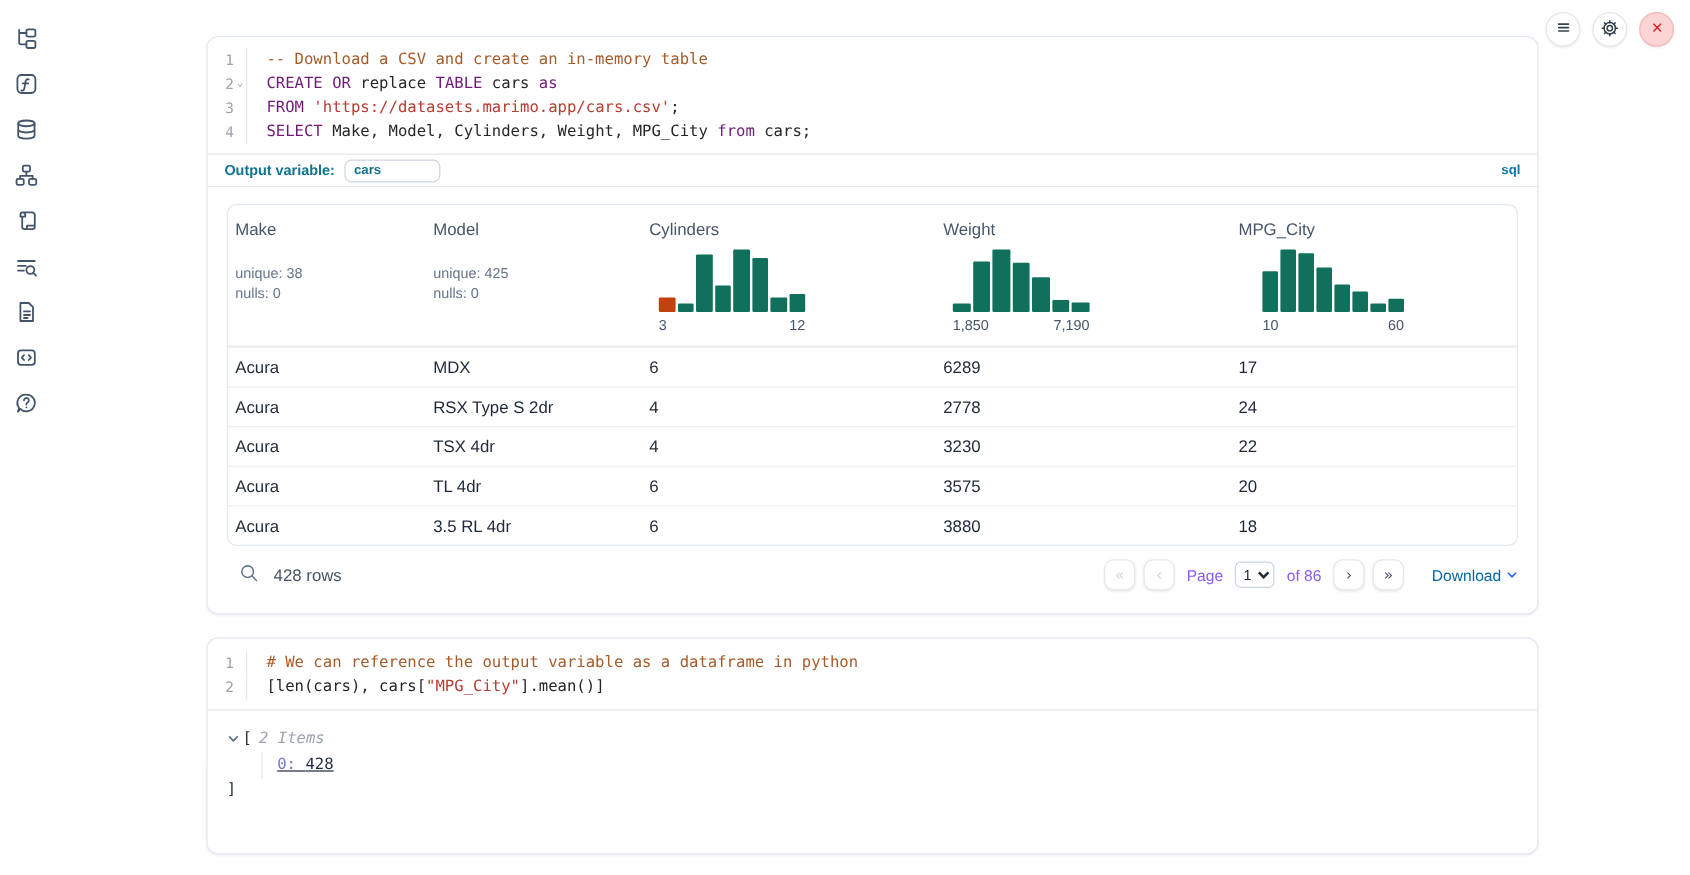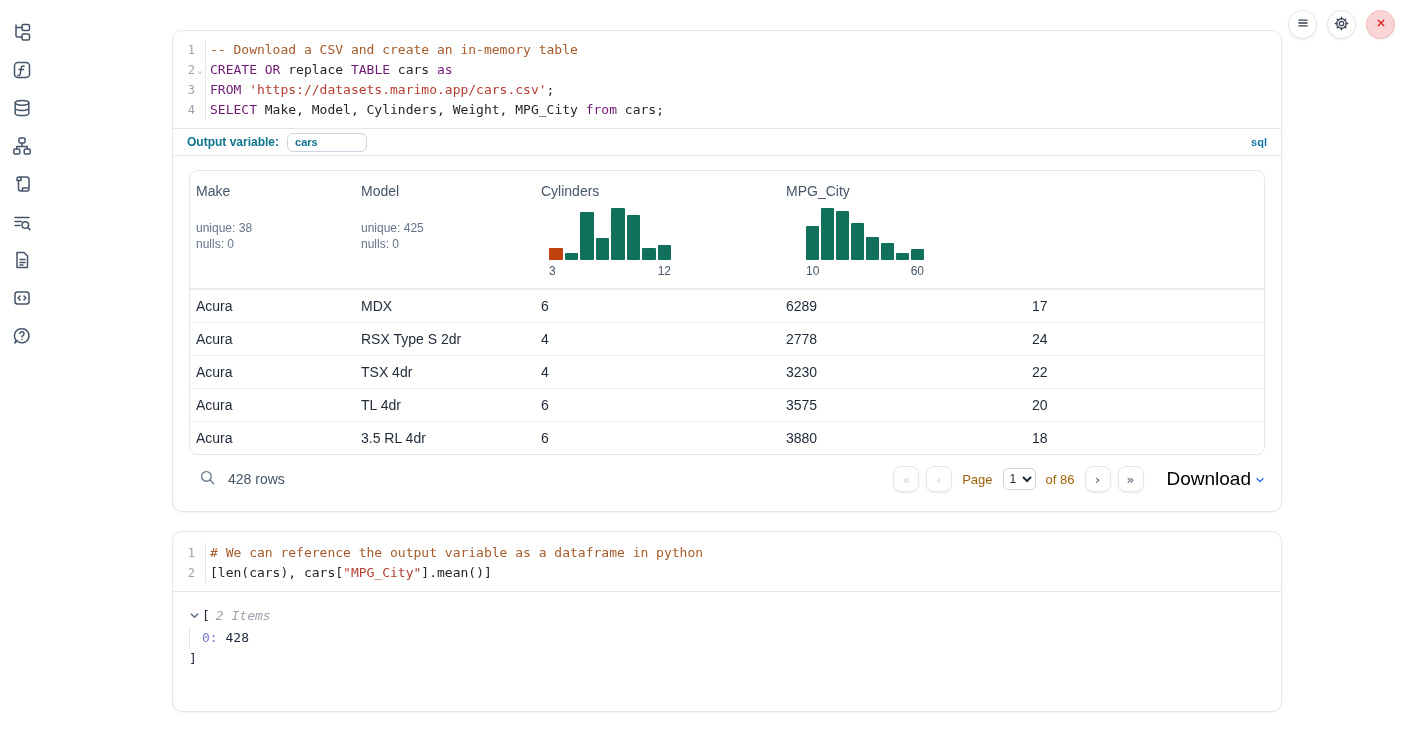--- a/index.html
+++ b/index.html
@@ -20,21 +20,21 @@
 
   
   .cell { position:absolute; left:172px; width:1110px; border:1px solid #e2e8f0; border-radius:10px; background:#fff; box-shadow:0 1px 2px rgba(0,0,0,.05); overflow:hidden; }
   .cell1 { top:30px; height:482px; }
   .cell2 { top:531px; height:181px; }
 
   .code-area { padding:9px 0 8px 0; font-family:"DejaVu Sans Mono",monospace; font-size:13px; cursor:text; }
   .cline { display:flex; line-height:20px; }
   .ln { width:22px; text-align:right; color:#9ca3af; font-size:12px; line-height:20px; flex:none; }
   .fold { width:10px; flex:none; color:#94a3b8; font-size:9px; text-align:center; line-height:20px; }
-  .src { border-left:1px solid #e5e7eb; padding-left:4px; white-space:pre; flex:1; color:#262626; }
+  .src { border-left:1px solid #e5e7eb; padding-left:16px; white-space:pre; flex:1; color:#262626; }
   .tok-kw { color:#701a75; }
   .tok-com { color:#a65b2b; }
   .tok-str { color:#b63d32; }
   .tok-pl { color:#262626; }
 
   .cell-meta { border-top:1px solid #e5e7eb; border-bottom:1px solid #e5e7eb; height:28px; display:flex; align-items:center; padding:0 14px; }
   .ov-label { font-size:12px; font-weight:bold; color:#0e7490; }
   .ov-input { margin-left:8px; width:80px; height:19px; border:1px solid #cbd5e1; border-radius:6px; padding:0 7px; font-size:11px; font-weight:bold; color:#0e7490; font-family:"Liberation Sans",sans-serif; outline:none; }
   .lang-badge { margin-left:auto; font-size:11px; font-weight:bold; color:#0f76a6; cursor:pointer; }
 
@@ -56,32 +56,32 @@
   .trow:first-of-type { border-top:none; }
   .td { padding-left:6px; overflow:hidden; white-space:nowrap; }
 
   
   .tbl-footer { display:flex; align-items:center; margin-top:10px; height:28px; padding:0 0 0 10px; }
   .rows-count { font-size:14px; color:#475569; margin-left:12px; }
   .search-btn { background:none; border:none; cursor:pointer; display:flex; }
   .pager { margin-left:auto; display:flex; align-items:center; gap:7px; }
   .pg-btn { width:26px; height:26px; border:1px solid #e5e7eb; border-radius:8px; background:#fff; box-shadow:0 1px 2px rgba(0,0,0,.08); font-size:13px; color:#475569; cursor:pointer; display:flex; align-items:center; justify-content:center; line-height:1; font-family:"DejaVu Sans",sans-serif; }
   .pg-btn:disabled { color:#cbd5e1; cursor:default; }
-  .pg-text { font-size:13px; color:#a16207; margin:0 3px; }
+  .pg-text { font-size:13px; color:#8b5cf6; margin:0 3px; }
   .page-select { height:22px; border:1px solid #cbd5e1; border-radius:5px; font-size:12px; color:#1f2937; background:#fff; padding:0 2px; }
-  .download-btn { margin-left:16px; background:none; border:none; color:#000000; font-size:19px; cursor:pointer; display:flex; align-items:flex-end; gap:4px; font-family:"Liberation Sans",sans-serif; }
+  .download-btn { margin-left:16px; background:none; border:none; color:#0369a1; font-size:13px; cursor:pointer; display:flex; align-items:flex-end; gap:4px; font-family:"Liberation Sans",sans-serif; }
   .download-btn svg { stroke:#2563eb; fill:none; stroke-width:1.6; stroke-linecap:round; }
 
   
   .tree-out { border-top:1px solid #e5e7eb; padding:13px 16px; font-family:"DejaVu Sans Mono",monospace; font-size:13px; color:#1e293b; }
   .tree-head { display:flex; align-items:center; line-height:22px; }
   .tree-chevron { background:none; border:none; cursor:pointer; display:flex; margin-right:2px; padding:0; }
   .tree-chevron svg { stroke:#64748b; fill:none; stroke-width:1.6; stroke-linecap:round; stroke-linejoin:round; }
   .items-label { color:#9ca3af; font-style:italic; margin-left:6px; }
-  .tree-body { margin-left:0; border-left:1px solid #e5e7eb; padding-left:12px; }
+  .tree-body { margin-left:29px; border-left:1px solid #e5e7eb; padding-left:12px;text-decoration:underline; }
   .tree-entry { line-height:22px; }
   .tree-key { color:#7678cb; }
   .tree-close { line-height:20px; }
 </style>
 </head>
 <body>
 
 <nav class="sidebar">
   <button class="side-btn">
     <span><svg width="20" height="20" viewBox="0 0 20 20">
@@ -218,20 +218,38 @@
                 <div class="hist-bar" style="height: 92%; background: rgb(17, 112, 91);"></div>
                 <div class="hist-bar" style="height: 42%; background: rgb(17, 112, 91);"></div>
                 <div class="hist-bar" style="height: 100%; background: rgb(17, 112, 91);"></div>
                 <div class="hist-bar" style="height: 86%; background: rgb(17, 112, 91);"></div>
                 <div class="hist-bar" style="height: 23%; background: rgb(17, 112, 91);"></div>
                 <div class="hist-bar" style="height: 29%; background: rgb(17, 112, 91);"></div>
               </div>
             <div class="hist-axis">
               <span>3</span>
               <span>12</span>
+            </div>
+          </div>
+        </div>
+        <div class="th col-3">
+          <div class="th-name">Weight</div>
+          <div class="hist-wrap w-wt">
+            <div class="hist">
+                <div class="hist-bar" style="height: 13%; background: rgb(17, 112, 91);"></div>
+                <div class="hist-bar" style="height: 81%; background: rgb(17, 112, 91);"></div>
+                <div class="hist-bar" style="height: 100%; background: rgb(17, 112, 91);"></div>
+                <div class="hist-bar" style="height: 79%; background: rgb(17, 112, 91);"></div>
+                <div class="hist-bar" style="height: 55%; background: rgb(17, 112, 91);"></div>
+                <div class="hist-bar" style="height: 20%; background: rgb(17, 112, 91);"></div>
+                <div class="hist-bar" style="height: 15%; background: rgb(17, 112, 91);"></div>
+              </div>
+            <div class="hist-axis">
+              <span>1,850</span>
+              <span>7,190</span>
             </div>
           </div>
         </div>
         <div class="th col-4">
           <div class="th-name">MPG_City</div>
           <div class="hist-wrap w-mpg">
             <div class="hist">
                 <div class="hist-bar" style="height: 65%; background: rgb(17, 112, 91);"></div>
                 <div class="hist-bar" style="height: 100%; background: rgb(17, 112, 91);"></div>
                 <div class="hist-bar" style="height: 94%; background: rgb(17, 112, 91);"></div>

